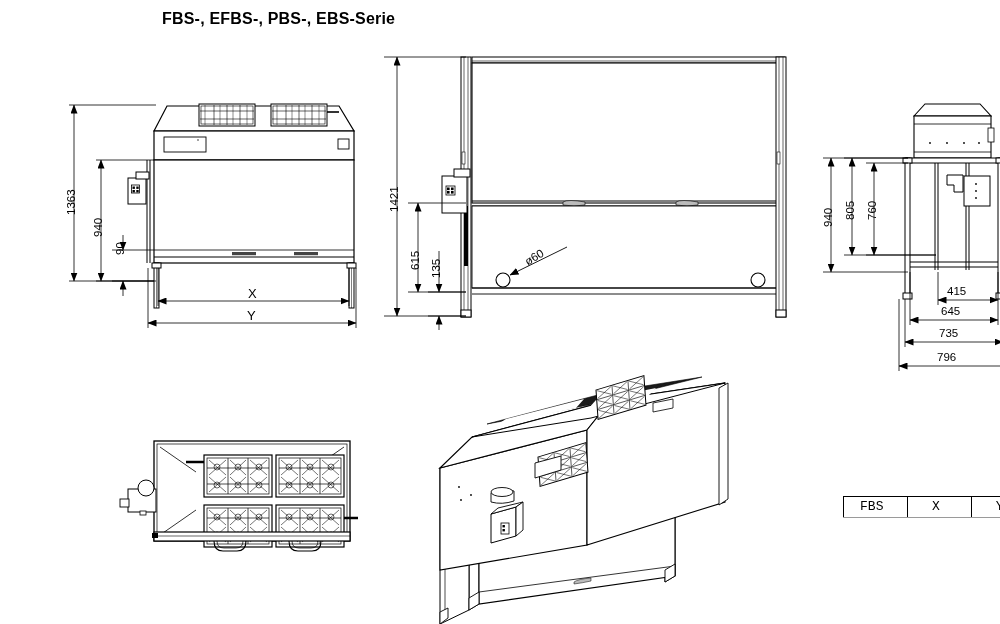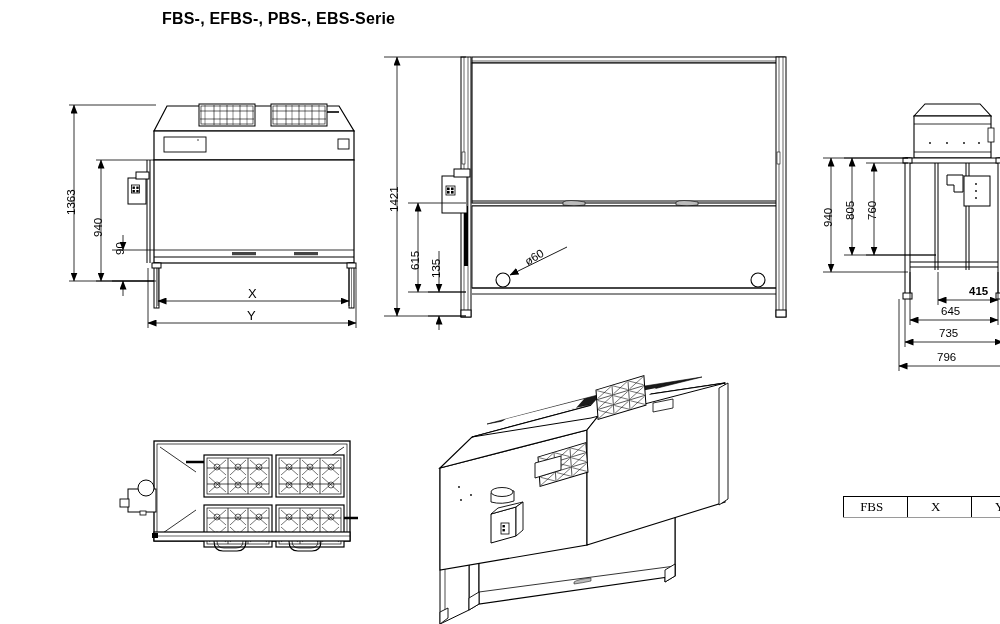--- a/index.html
+++ b/index.html
@@ -35,21 +35,21 @@
   }
   .spec-table th,.spec-table td{
     border-left:1.5px solid #000;
     border-right:1.5px solid #000;
     border-top:1px solid #9a9a9a;
     border-bottom:1px solid #9a9a9a;
     text-align:center;
     padding:1px 8px 2px 0;
     font-weight:normal;
     width:57px;height:17px;
-    font-family:Liberation Serif, serif;
+    font-family:Liberation Mono, monospace;
   }
   .spec-table tr:first-child th{border-top:1.5px solid #000;}
   .spec-table tr:last-child td{border-bottom:1.5px solid #000;}
 </style>
 </head>
 <body>
 
 <div class="stage">
 
   <div class="title">FBS-, EFBS-, PBS-, EBS-Serie</div>
@@ -384,21 +384,21 @@
   <div class="dim big" style="left:211px;top:310px;">Y</div>
 
   <div class="dim rot" style="left:353px;top:212px;">1421</div>
   <div class="dim rot" style="left:374px;top:270px;">615</div>
   <div class="dim rot" style="left:395px;top:278px;">135</div>
   <div class="dim" style="left:487px;top:258px;transform:rotate(-31deg);transform-origin:left top;">ø60</div>
 
   <div class="dim rot" style="left:787px;top:227px;">940</div>
   <div class="dim rot" style="left:809px;top:220px;">805</div>
   <div class="dim rot" style="left:831px;top:220px;">760</div>
-  <div class="dim" style="left:933px;top:286px;font-weight:bold;">415</div>
+  <div class="dim" style="left:911px;top:286px;">415</div>
   <div class="dim" style="left:905px;top:306px;">645</div>
   <div class="dim" style="left:903px;top:328px;">735</div>
   <div class="dim" style="left:901px;top:352px;">796</div>
 
   <table class="spec-table">
     <thead>
       <tr>
         <th>FBS</th>
         <th>X</th>
         <th>Y</th>

